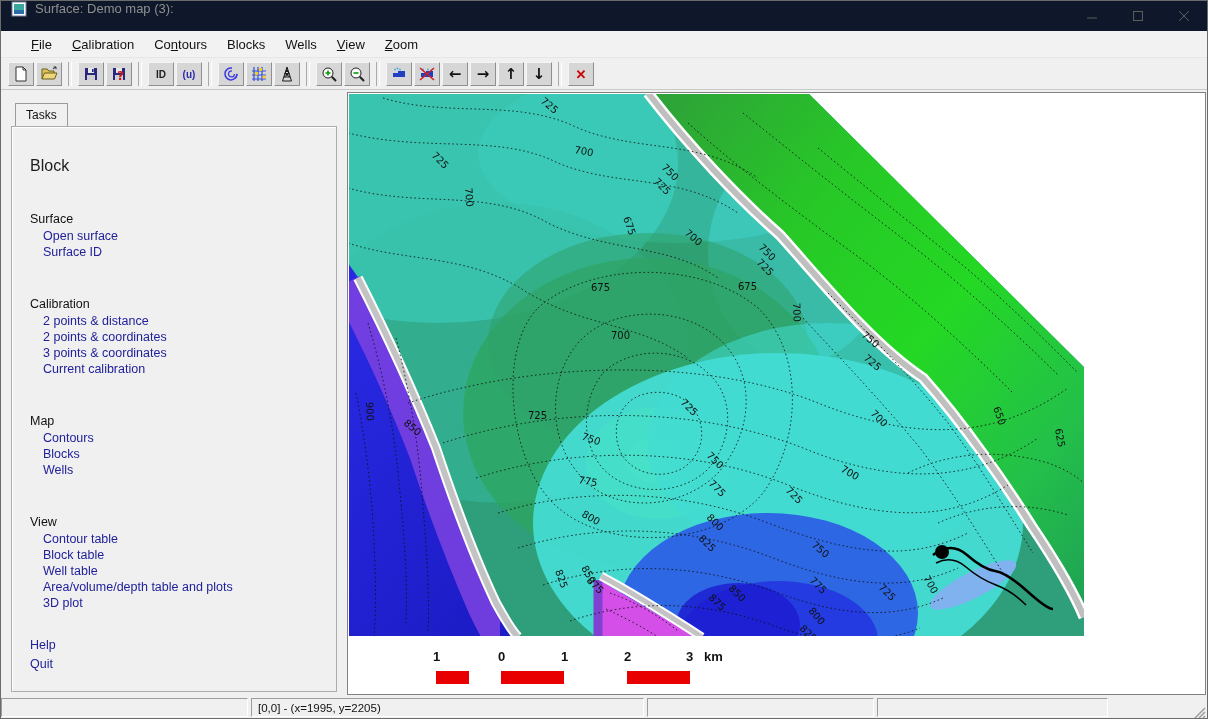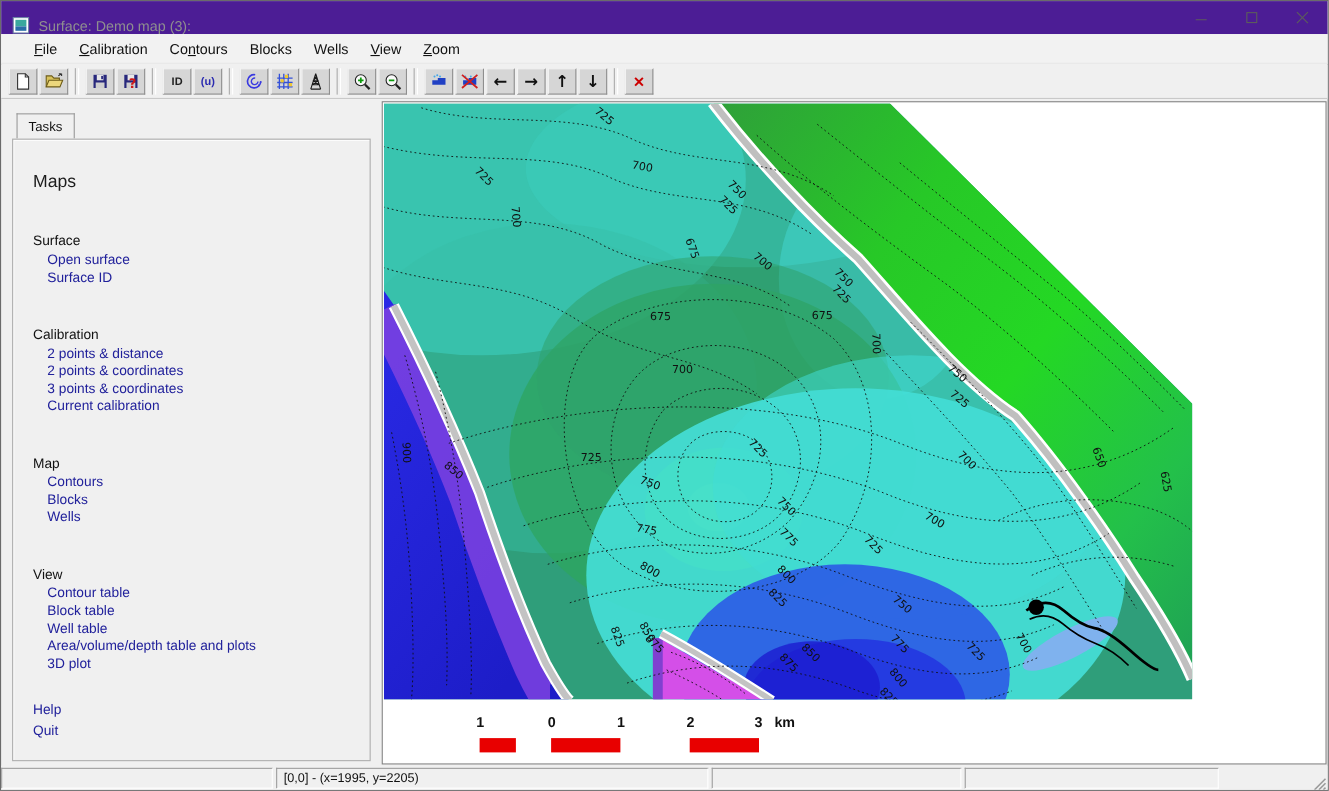--- a/index.html
+++ b/index.html
@@ -2,21 +2,21 @@
 <html><head>
 <meta charset="utf-8">
 <style>
   html,body{margin:0;padding:0;}
   body{
     width:1208px;height:719px;position:relative;overflow:hidden;
     background:#f0f0f0;font-family:"Liberation Sans",sans-serif;
     border:1px solid #6b6b6b;box-sizing:border-box;
   }
   
-  .titlebar{position:absolute;left:0;top:0;width:100%;height:30px;background:#4c1d95;display:flex;align-items:flex-end;}
+  .titlebar{position:absolute;left:0;top:0;width:100%;height:30px;background:#0f172a;display:flex;align-items:flex-start;}
   .app-icon{width:16px;height:16px;margin:0 8px 0 10px;}
   .title-text{font-size:13px;color:#8f8f8f;}
   .win-controls{position:absolute;right:0;top:0;height:30px;display:flex;}
   .win-btn{width:46px;height:30px;display:flex;align-items:center;justify-content:center;}
   .win-btn svg{stroke:#5c5c5c;stroke-width:1;fill:none;}
   
   .menubar{position:absolute;left:0;top:30px;width:100%;height:27px;background:#f2f2f2;display:flex;align-items:center;padding-left:20px;box-sizing:border-box;border-bottom:1px solid #e6e6e6;}
   .menu-item{font-size:13px;color:#111;padding:4px 10px;cursor:default;}
   .menu-item u{text-decoration:underline;}
   
@@ -196,21 +196,21 @@
   <div class="tsep"></div>
   <div class="tbtn" style="color:#cc0000;font-weight:bold;font-size:13px;">
       <span>✕</span>
     </div>
 </div>
 
 <div class="sidebar">
   <div class="tab">Tasks</div>
   <div class="side-panel">
     <div class="side-content">
-      <div class="side-title">Maps</div>
+      <div class="side-title">Block</div>
       <div id="sidebar-sections">
           <div class="side-section">
             <div class="side-heading">Surface</div>
             <div class="side-link">Open surface</div>
             <div class="side-link">Surface ID</div>
           </div>
           <div class="side-section">
             <div class="side-heading">Calibration</div>
             <div class="side-link">2 points &amp; distance</div>
             <div class="side-link">2 points &amp; coordinates</div>

